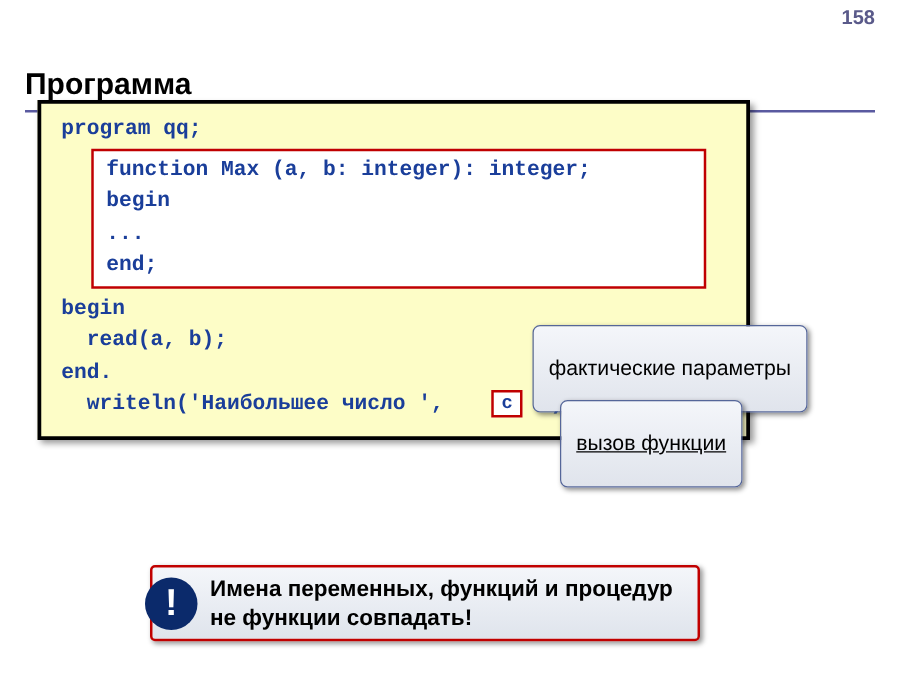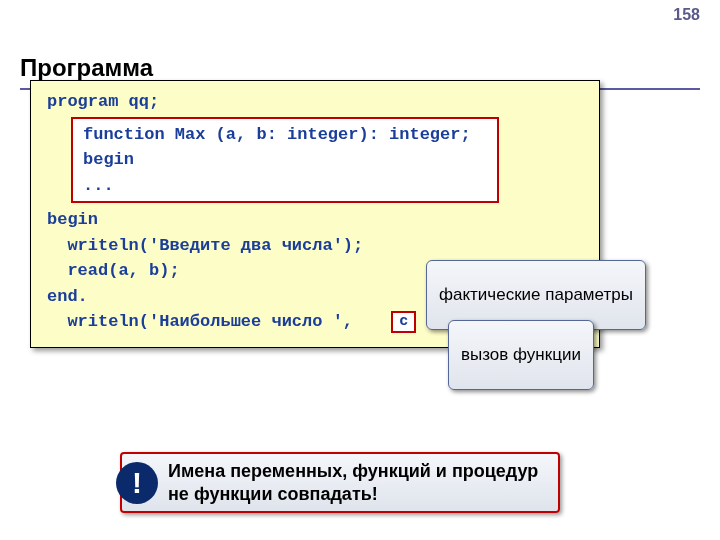--- a/index.html
+++ b/index.html
@@ -32,35 +32,35 @@
     font-weight: bold;
     color: #000;
     margin-top: 28px;
   }
   .code-block {
     position: absolute;
     top: 80px;
     left: 30px;
     width: 570px;
     background: #fdfdc7;
-    border: 1px solid #000000;
+    border: 3px solid #000000;
     box-shadow: 3px 3px 5px rgba(0,0,0,0.4);
     padding: 8px 16px 12px 16px;
     font-family: "Courier New", monospace;
     font-size: 17px;
     font-weight: bold;
     color: #1a3e9a;
     line-height: 1.5;
   }
   .inner-box {
     border: 2px solid #c00000;
     background: #ffffff;
     margin: 2px 0 4px 24px;
     padding: 3px 10px;
-    width: 428px;
+    width: 492px;
   }
   .c-label {
     display: inline-block;
     background: #fff;
     border: 2px solid #c00000;
     color: #1a3e9a;
     font-family: "Courier New", monospace;
     font-weight: bold;
     font-size: 15px;
     padding: 0 6px;
@@ -72,21 +72,21 @@
     background: linear-gradient(#f4f6fa, #e0e4ec);
     border: 1px solid #556699;
     box-shadow: 2px 2px 4px rgba(0,0,0,0.45);
     border-radius: 6px;
     font-size: 17px;
     color: #000;
     padding: 24px 12px;
     white-space: nowrap;
   }
   #callout-params { top: 260px; left: 426px; }
-  #callout-call   { top: 320px; left: 448px; }
+  #callout-call   { top: 320px; left: 448px; text-decoration: underline; }
   .note-box {
     position: absolute;
     top: 452px;
     left: 120px;
     width: 440px;
     border: 2px solid #c00000;
     background: linear-gradient(#f4f6fa, #dfe4ec);
     box-shadow: 2px 2px 4px rgba(0,0,0,0.4);
     border-radius: 4px;
     padding: 6px 8px 6px 46px;
@@ -129,23 +129,23 @@
 <div class="page-number">158</div>
 
 <div class="title">Программа</div>
 
 <div class="code-block">
   <div>program qq;</div>
   <div class="inner-box">
     <div>function Max (a, b: integer): integer;</div>
     <div>begin</div>
     <div> ...</div>
+    <div>end;</div>
   </div>
   <div>begin</div>
-  <div style="white-space:pre"><span>  writeln('Введите два числа');</span></div>
   <div style="white-space:pre"><span>  read(a, b);</span></div>
   <div>end.</div>
   <div style="white-space:pre"><span>  writeln('Наибольшее число ', </span><span class="gap"></span><span class="c-label">c</span><span class="gap" style="width:12px"></span><span> );</span></div>
 </div>
 
 <div id="callout-params" class="callout">фактические параметры</div>
 <div id="callout-call" class="callout">вызов функции</div>
 
 <div class="note-box">
   <div class="note-icon">!</div>

